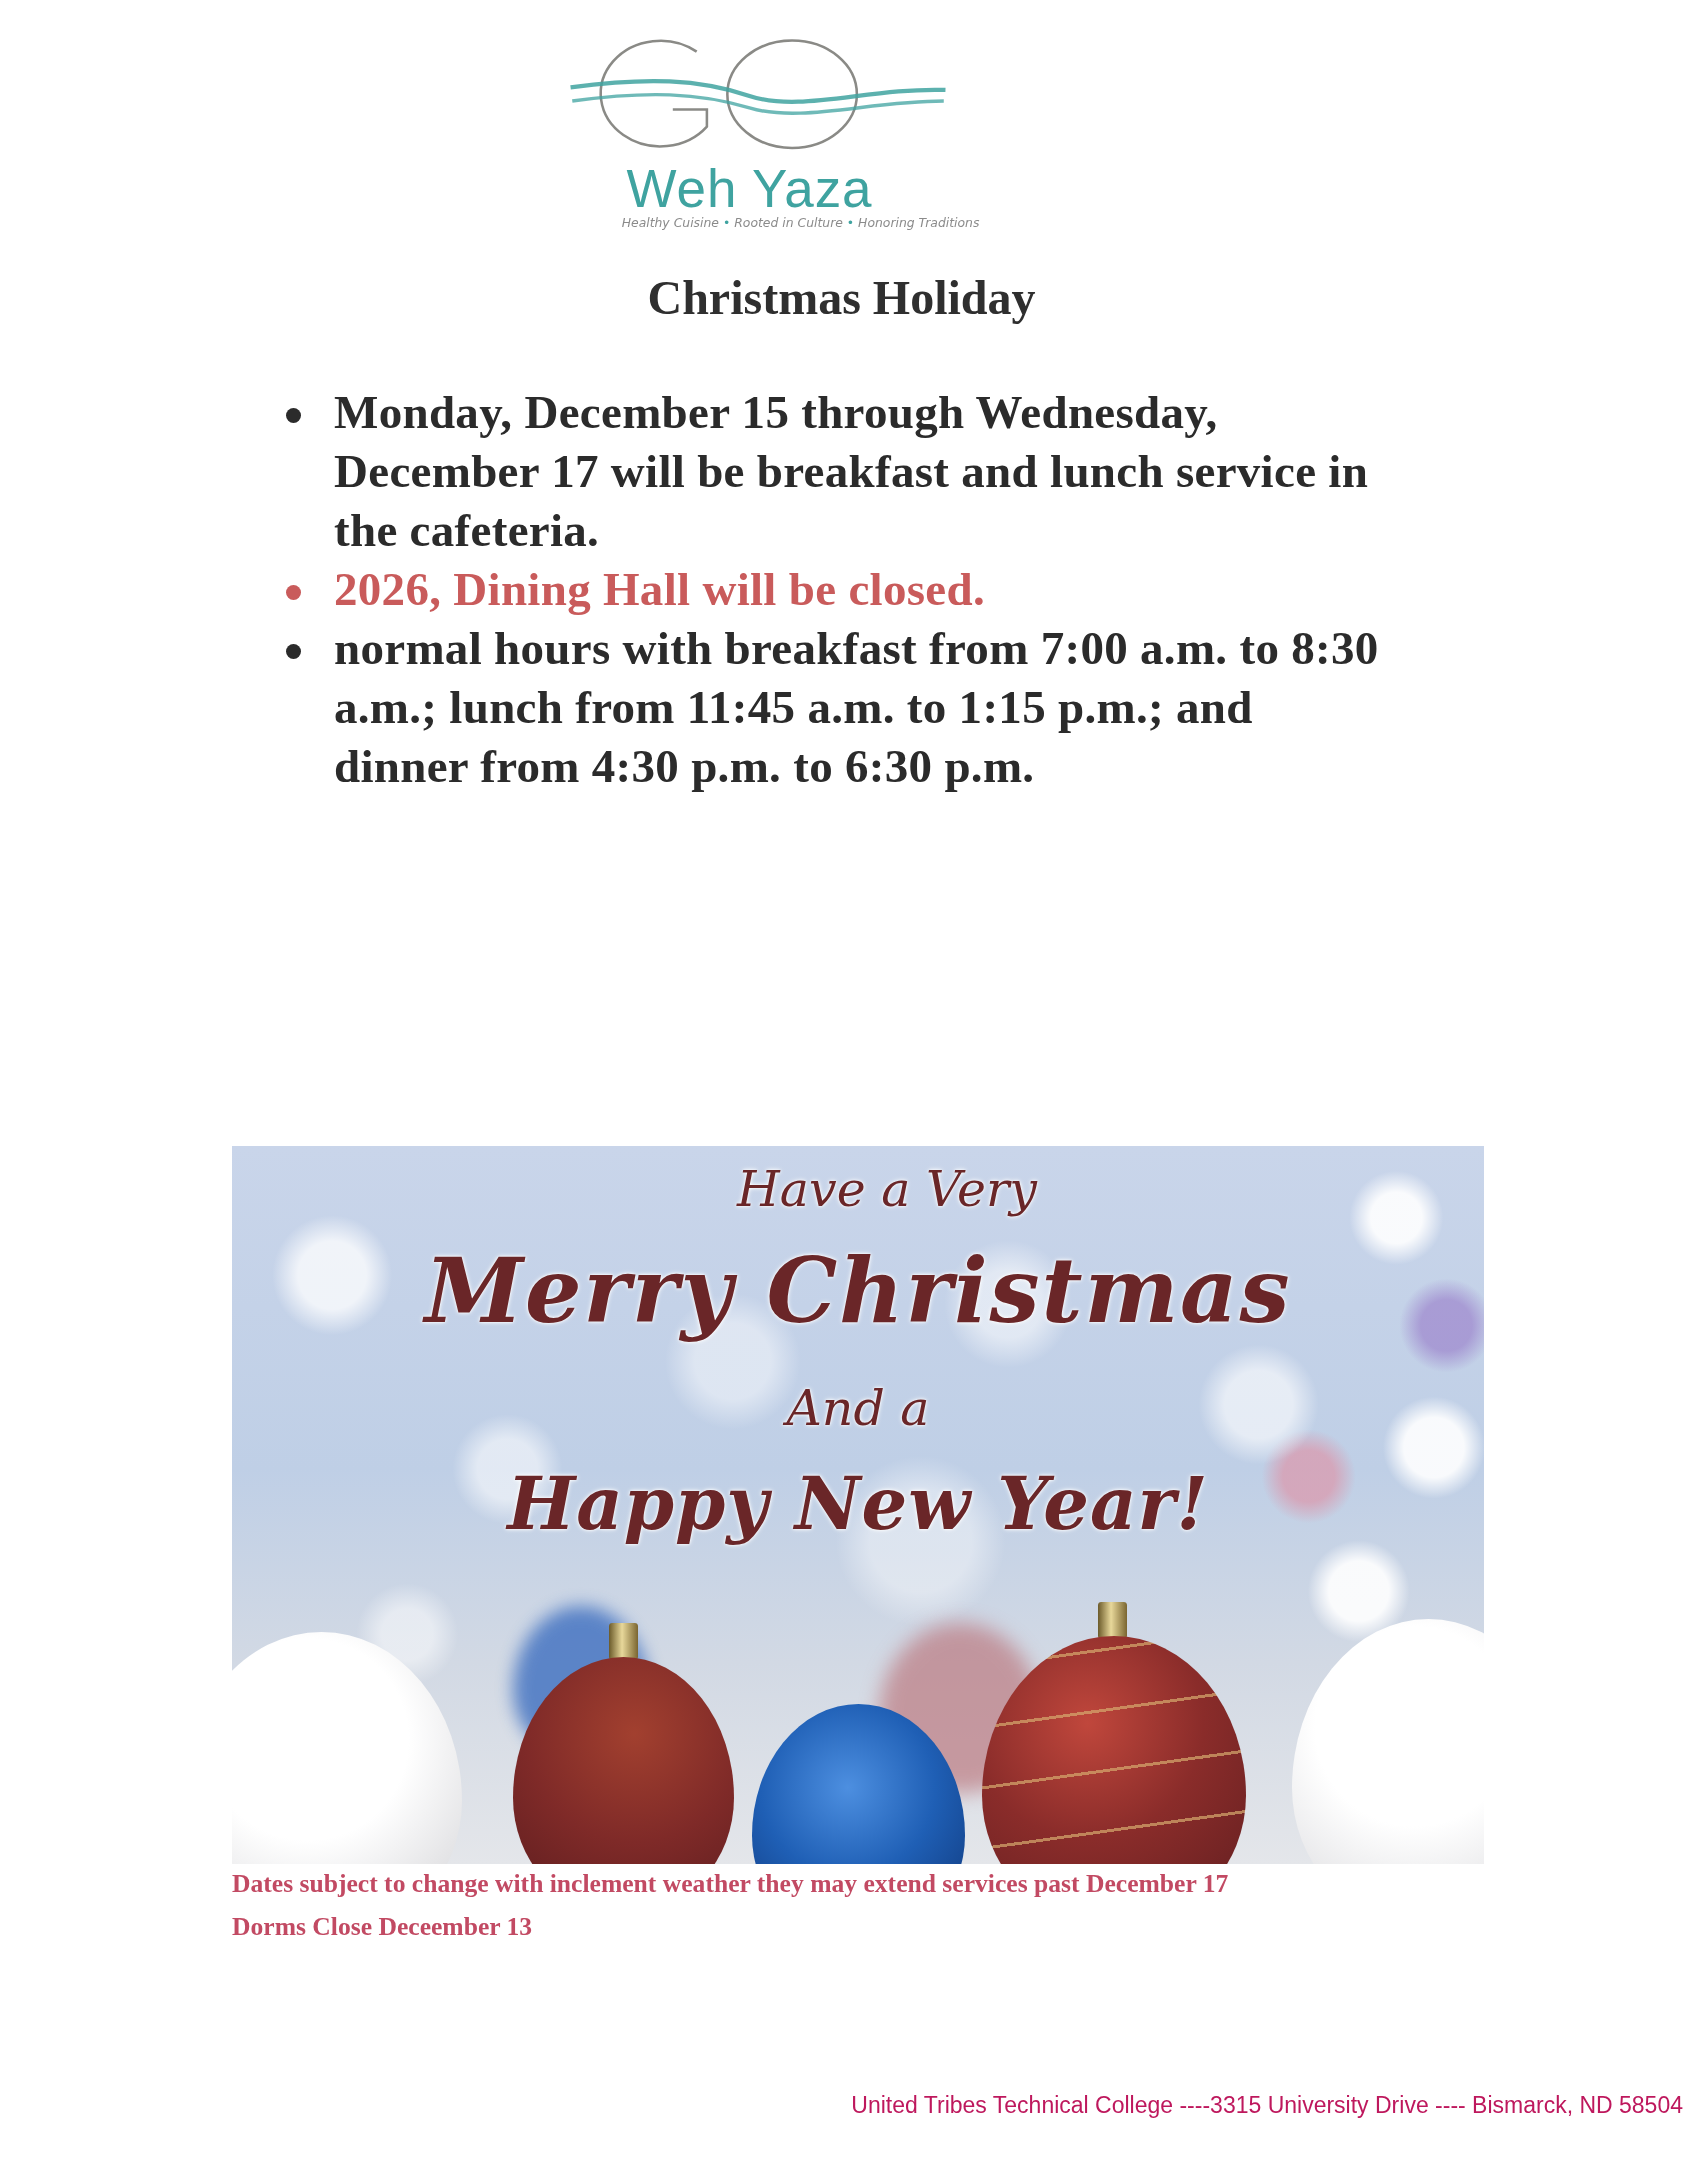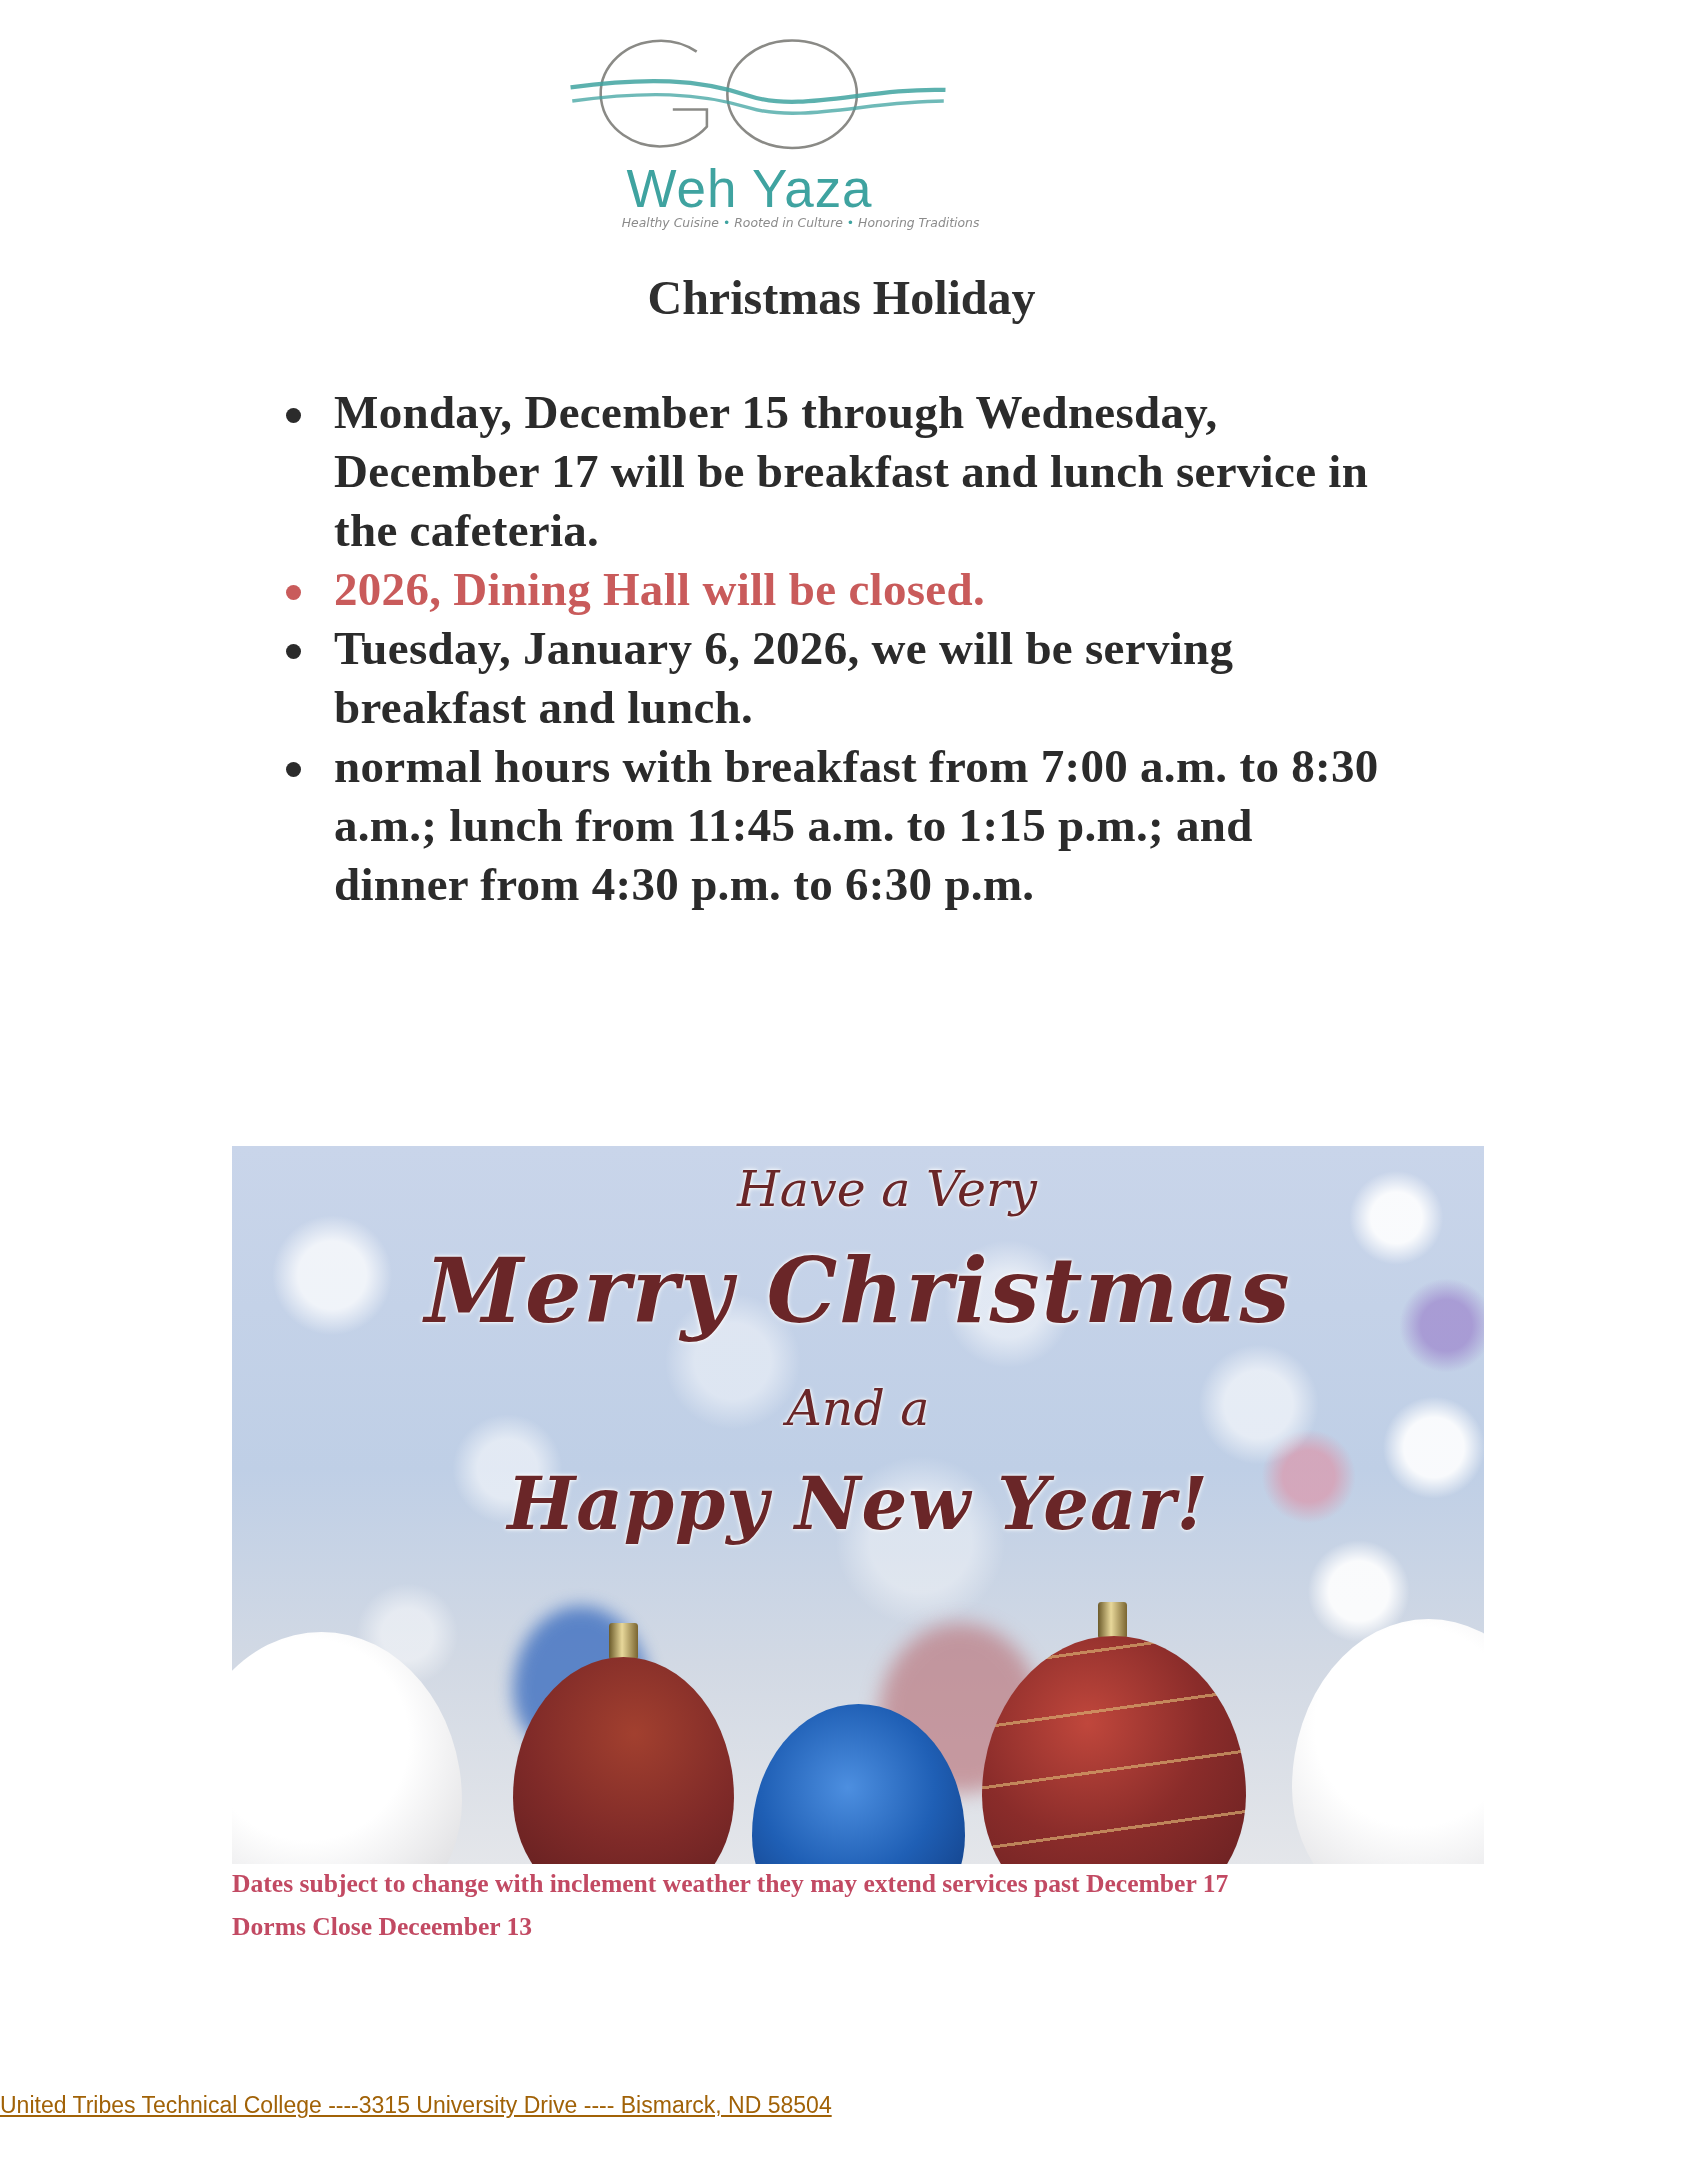--- a/index.html
+++ b/index.html
@@ -101,22 +101,22 @@
   
   .note {
     position: absolute; left: 232px; font-weight: bold; font-size: 25.6px; color: var(--pink);
     white-space: nowrap; line-height: 1;
   }
   .note1 { top: 1871px; }
   .note2 { top: 1914px; }
 
   
   .footer {
-    position: absolute; left: 0; width: 1683px; top: 2092px; text-align: left;
-    font-family: "Liberation Sans", sans-serif; font-size: 23px; color: #a16207; white-space: nowrap; text-decoration: underline;
+    position: absolute; left: 0; width: 1683px; top: 2092px; text-align: right;
+    font-family: "Liberation Sans", sans-serif; font-size: 23px; color: #be185d; white-space: nowrap;
   }
 </style>
 </head>
 <body>
 
 <div class="logo">
   <svg width="409" height="145" viewBox="0 0 480 170">
 
     <path d="M178 30 A70 62 0 1 0 190 118 L190 98 L150 98" fill="none" stroke="#8a8a86" stroke-width="3"></path>
 
@@ -145,25 +145,20 @@
     <span class="line">Monday, December 15 through Wednesday,</span>
     <span class="line">December 17 will be breakfast and lunch service in</span>
     <span class="line">the cafeteria.</span>
   </li>
   <li class="bullet red">
     <span class="dot"></span>
     <span class="line">2026, Dining Hall will be closed.</span>
   </li>
   <li class="bullet dark">
     <span class="dot"></span>
-    <span class="line">Tuesday, January 6, 2026, we will be serving</span>
-    <span class="line">breakfast and lunch.</span>
-  </li>
-  <li class="bullet dark">
-    <span class="dot"></span>
     <span class="line">normal hours with breakfast from 7:00 a.m. to 8:30</span>
     <span class="line">a.m.; lunch from 11:45 a.m. to 1:15 p.m.; and</span>
     <span class="line">dinner from 4:30 p.m. to 6:30 p.m.</span>
   </li>
 </ul>
 
 <div class="banner">
   <div class="bauble blur-blue"></div>
   <div class="bauble blur-red"></div>
   <div class="bauble white-l"></div>

